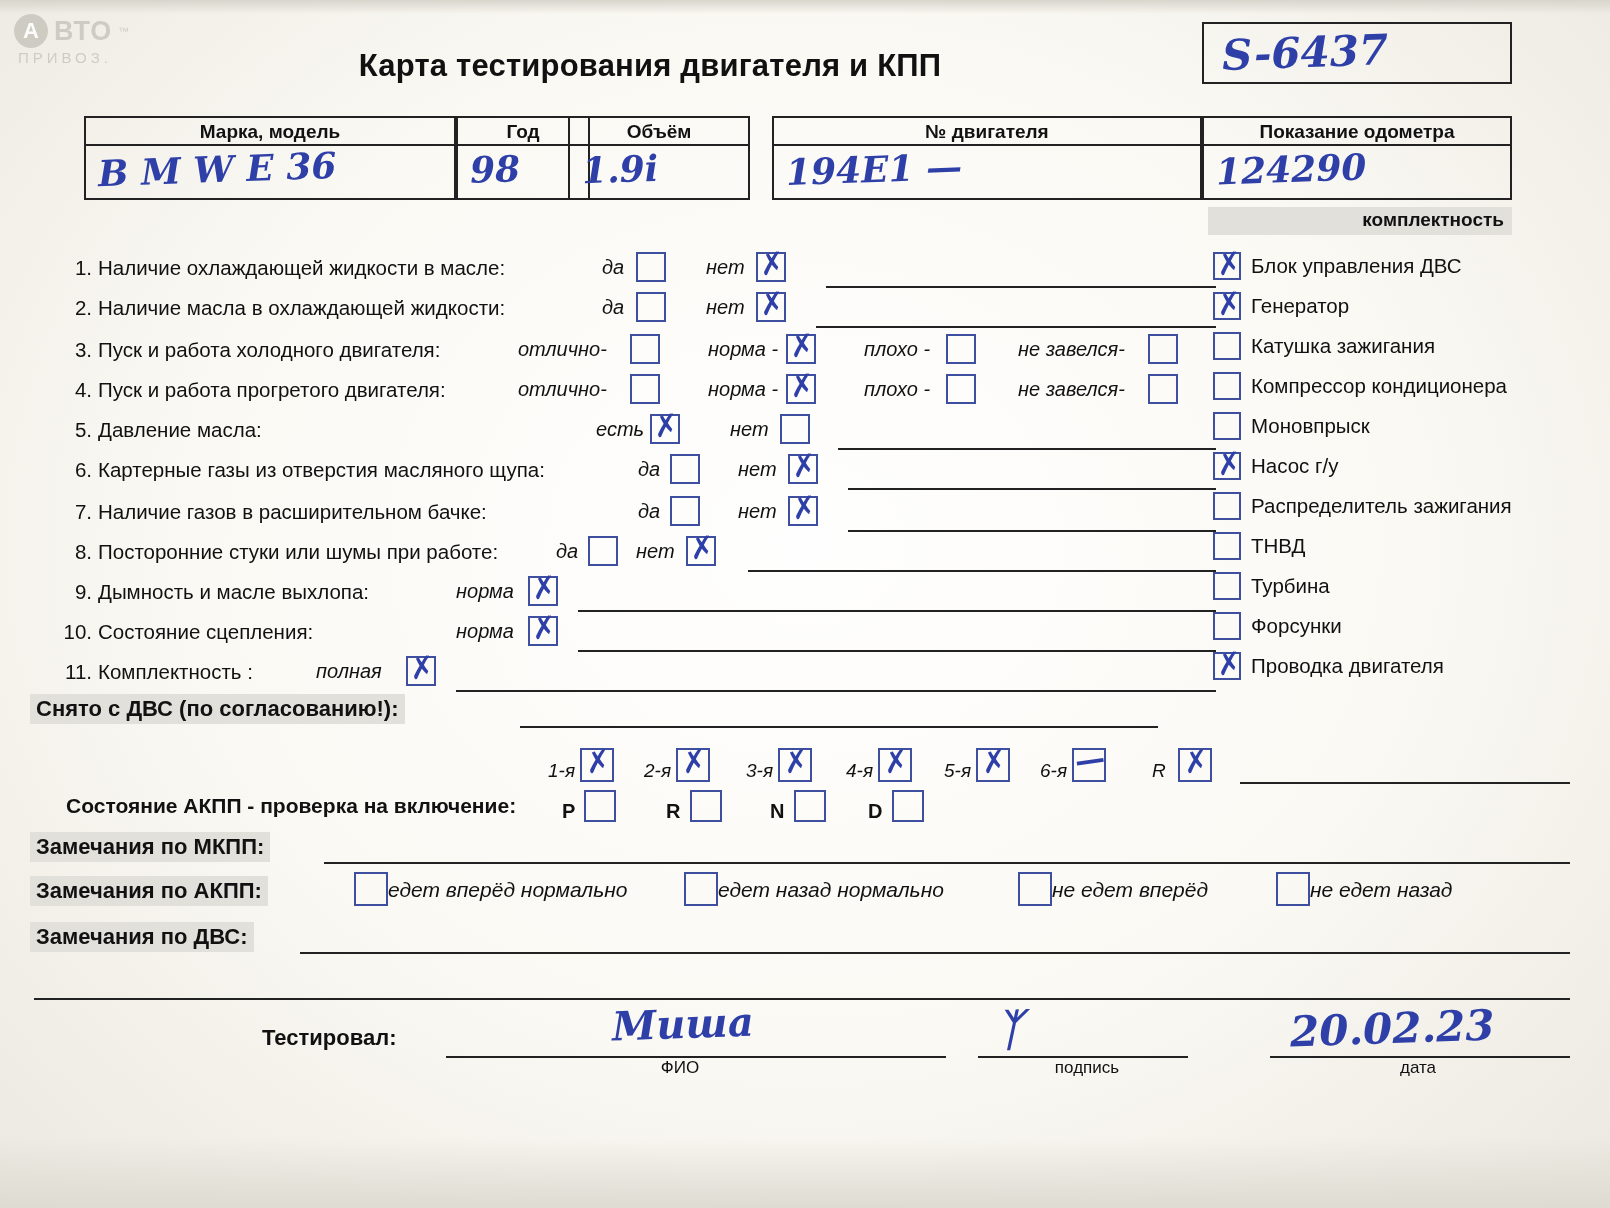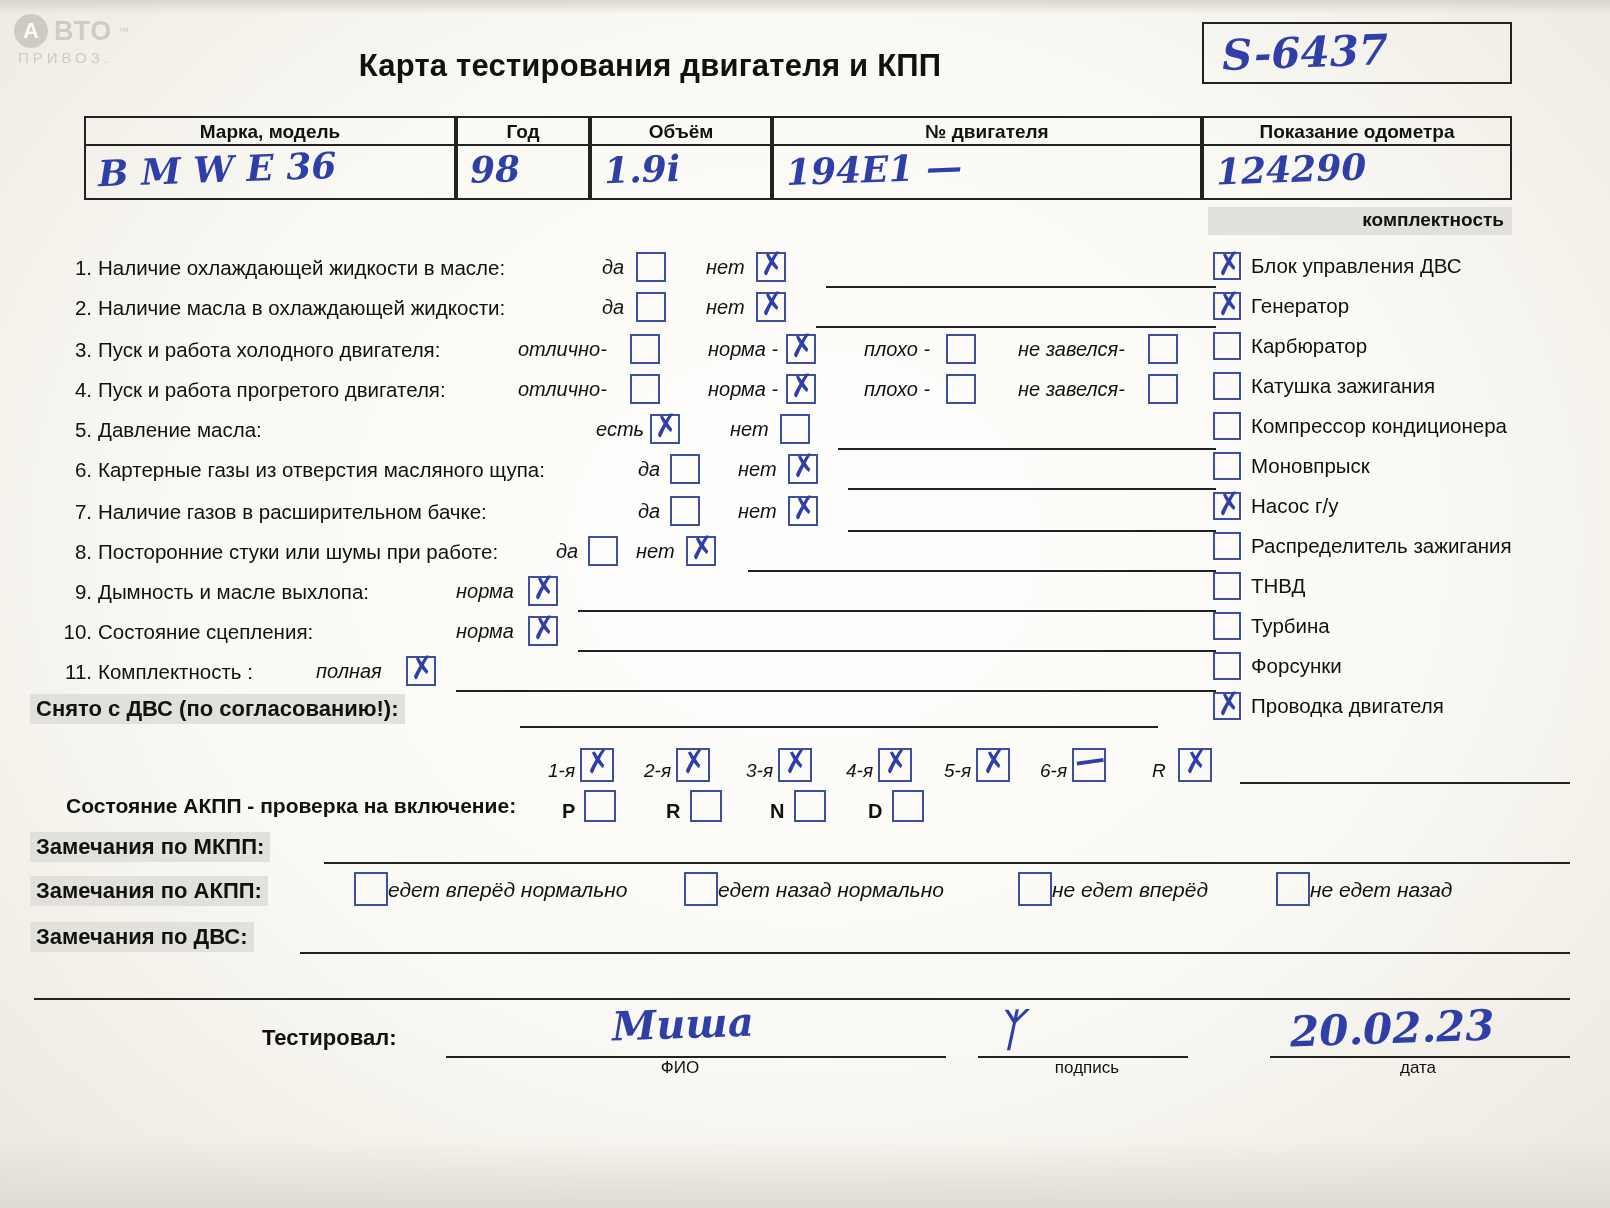--- a/index.html
+++ b/index.html
@@ -148,21 +148,21 @@
   #main-table .val .hw {
     position: absolute;
     left: 12px;
     top: 2px;
     font-size: 36px;
   }
 
   
   .col-marka  { left: 0px;    width: 372px; }
   .col-god    { left: 372px;  width: 134px; }
-  .col-obem   { left: 506px;  width: 182px; }
+  .col-obem   { left: 484px;  width: 182px; }
   .col-dvig   { left: 688px;  width: 430px; }
   .col-odo    { left: 1118px; width: 310px; }
 
   
   #completeness-header {
     position: absolute;
     left: 1208px; top: 207px;
     width: 304px; height: 28px;
     background: #e2e0da;
     text-align: right;
@@ -378,24 +378,20 @@
       <span class="box">
           <span class="mark">✗</span>
         </span>
       <span class="label">Блок управления ДВС</span>
     </div>
     <div class="comp-item">
       <span class="box">
           <span class="mark">✗</span>
         </span>
       <span class="label">Генератор</span>
-    </div>
-    <div class="comp-item">
-      <span class="box"></span>
-      <span class="label">Карбюратор</span>
     </div>
     <div class="comp-item">
       <span class="box"></span>
       <span class="label">Катушка зажигания</span>
     </div>
     <div class="comp-item">
       <span class="box"></span>
       <span class="label">Компрессор кондиционера</span>
     </div>
     <div class="comp-item">

